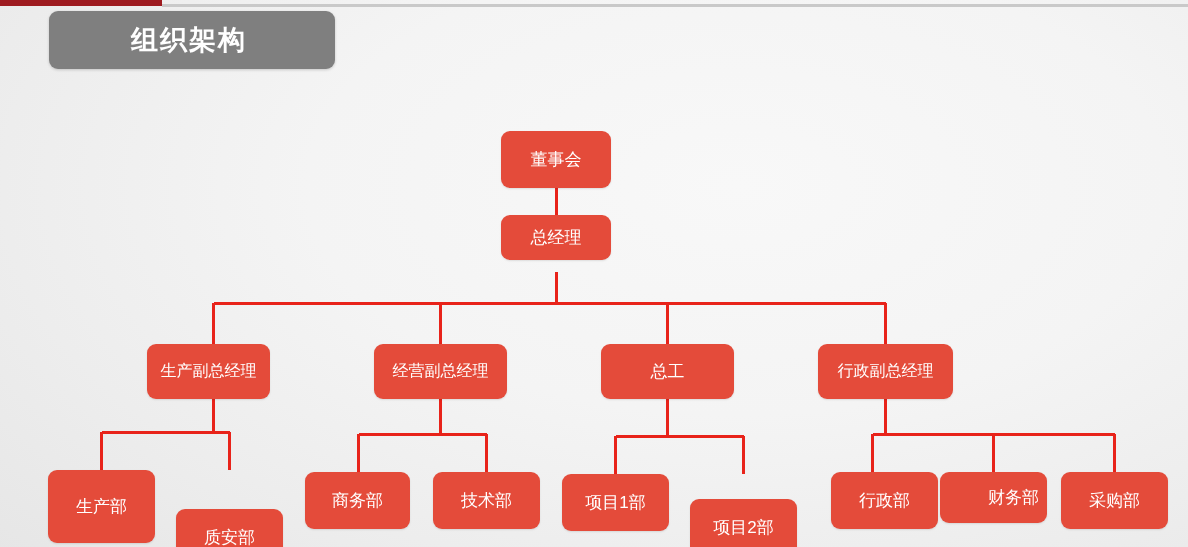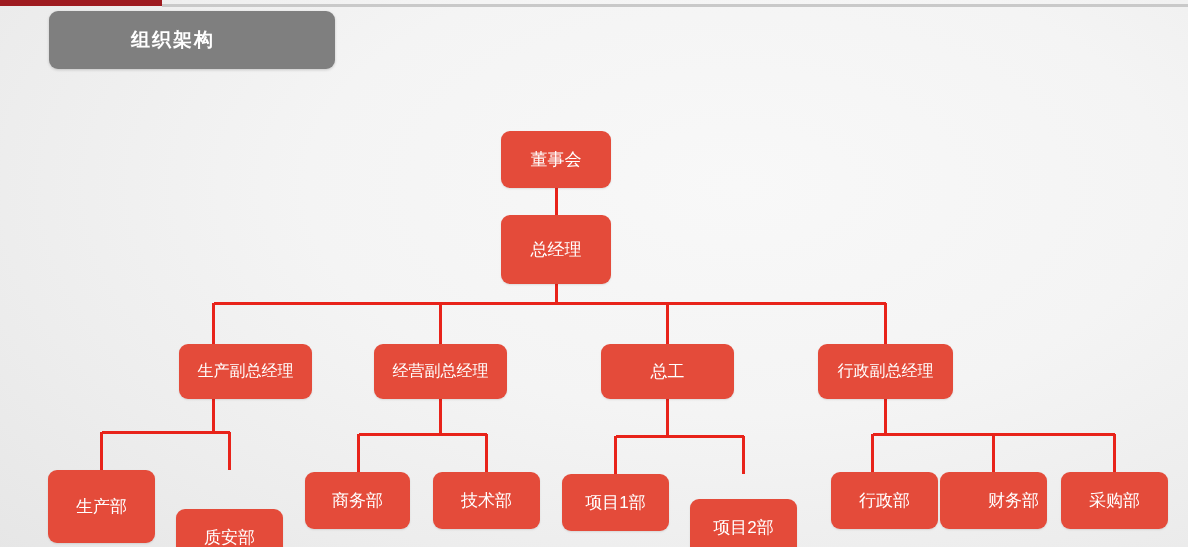--- a/index.html
+++ b/index.html
@@ -37,21 +37,21 @@
     width: 286px; height: 58px;
     background: #7f7f7f;
     border-radius: 9px;
     box-shadow: 0 1px 3px rgba(0,0,0,0.18);
   }
   #title-text {
     position: absolute;
     left: 82px;
     top: 0;
     line-height: 58px;
-    font-size: 19px;
+    font-size: 27px;
     font-weight: bold;
     color: #ffffff;
     letter-spacing: 2px;
     white-space: nowrap;
   }
 
   
   #chart-canvas {
     position: absolute;
     left: 0; top: 0;
@@ -118,24 +118,24 @@
         <line x1="885.5" y1="399" x2="885.5" y2="434" stroke="#e8231a" stroke-width="3" shape-rendering="crispEdges"></line>
         <line x1="872.5" y1="434" x2="1114.5" y2="434" stroke="#e8231a" stroke-width="3" shape-rendering="crispEdges"></line>
         <line x1="872.5" y1="434" x2="872.5" y2="472" stroke="#e8231a" stroke-width="3" shape-rendering="crispEdges"></line>
         <line x1="993.5" y1="434" x2="993.5" y2="472" stroke="#e8231a" stroke-width="3" shape-rendering="crispEdges"></line>
         <line x1="1114.5" y1="434" x2="1114.5" y2="472" stroke="#e8231a" stroke-width="3" shape-rendering="crispEdges"></line>
       </svg>
     <div id="node-layer">
         <div class="node" style="left: 501px; top: 131px; width: 110px; height: 57px; background: rgb(228, 75, 58);">
           <span>董事会</span>
         </div>
-        <div class="node" style="left: 501px; top: 215px; width: 110px; height: 69px; background: rgb(228, 75, 58);">
+        <div class="node" style="left: 501px; top: 215px; width: 110px; height: 45px; background: rgb(228, 75, 58);">
           <span>总经理</span>
         </div>
-        <div class="node small" style="left: 147px; top: 344px; width: 133px; height: 55px; background: rgb(228, 75, 58); margin-left: 32px;">
+        <div class="node small" style="left: 147px; top: 344px; width: 123px; height: 55px; background: rgb(228, 75, 58);">
           <span>生产副总经理</span>
         </div>
         <div class="node small" style="left: 374px; top: 344px; width: 133px; height: 55px; background: rgb(228, 75, 58);">
           <span>经营副总经理</span>
         </div>
         <div class="node" style="left: 601px; top: 344px; width: 133px; height: 55px; background: rgb(228, 75, 58);">
           <span>总工</span>
         </div>
         <div class="node small" style="left: 818px; top: 344px; width: 135px; height: 55px; background: rgb(228, 75, 58);">
           <span>行政副总经理</span>
@@ -154,21 +154,21 @@
         </div>
         <div class="node" style="left: 562px; top: 474px; width: 107px; height: 57px; background: rgb(228, 75, 58);">
           <span>项目1部</span>
         </div>
         <div class="node" style="left: 690px; top: 499px; width: 107px; height: 57px; background: rgb(228, 75, 58);">
           <span>项目2部</span>
         </div>
         <div class="node" style="left: 819px; top: 472px; width: 107px; height: 57px; background: rgb(228, 75, 58); margin-left: 12px;">
           <span>行政部</span>
         </div>
-        <div class="node" style="left: 940px; top: 472px; width: 107px; height: 57px; background: rgb(228, 75, 58); padding-left: 40px;">
+        <div class="node" style="left: 940px; top: 472px; width: 107px; height: 51px; background: rgb(228, 75, 58); padding-left: 40px;">
           <span>财务部</span>
         </div>
         <div class="node" style="left: 1061px; top: 472px; width: 107px; height: 57px; background: rgb(228, 75, 58);">
           <span>采购部</span>
         </div>
       </div>
   </div>
 
 </div>
 

